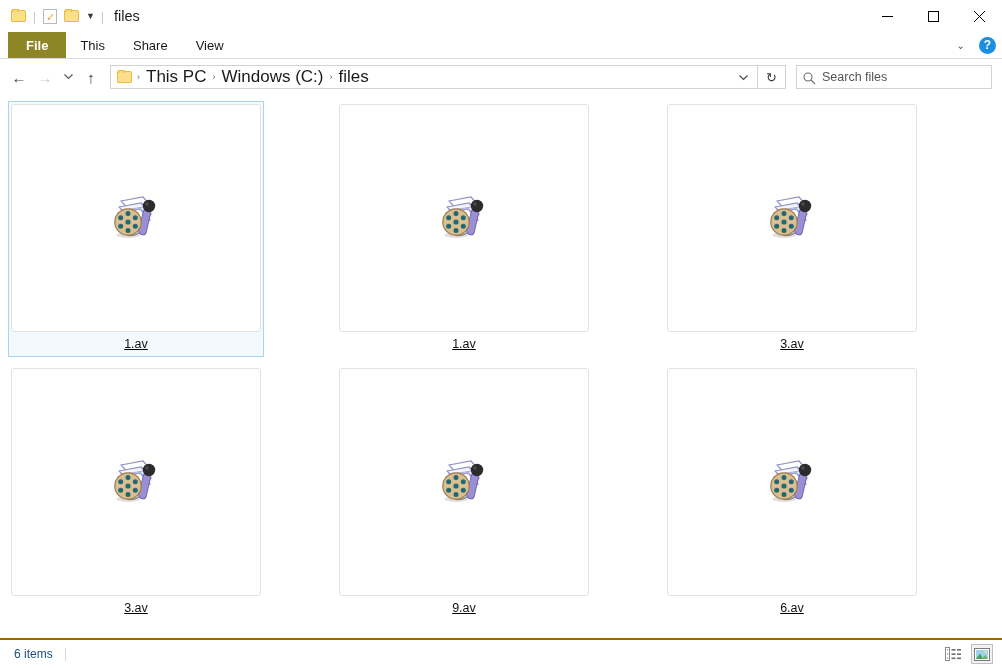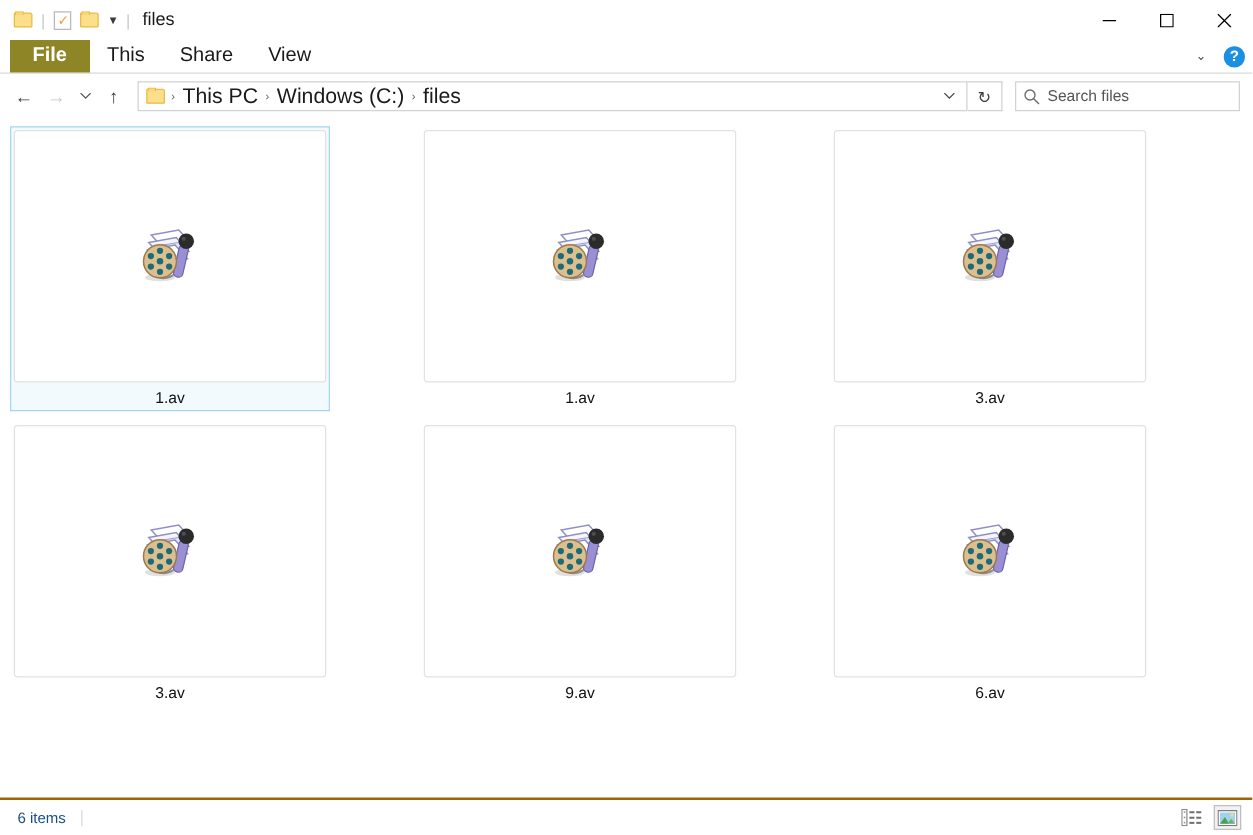--- a/index.html
+++ b/index.html
@@ -129,21 +129,21 @@
     display: flex;
     align-items: stretch;
     background: #ffffff;
     border-bottom: 1px solid #dadada;
     position: relative;
   }
   .tab {
     display: flex;
     align-items: center;
     justify-content: center;
-    font-size: 16px;
+    font-size: 13px;
     color: #1a1a1a;
     padding: 0 14px;
     min-width: 34px;
     user-select: none;
     box-sizing: border-box;
   }
   .tab.file {
     background: #8e8526;
     color: #ffffff;
     font-weight: bold;
@@ -243,21 +243,21 @@
     border-left: none;
     display: flex;
     align-items: center;
     justify-content: center;
     font-size: 13px;
     color: #3c3c3c;
     box-sizing: border-box;
     background: #fff;
   }
   .searchbox {
-    width: 180px;
+    width: 196px;
     height: 24px;
     border: 1px solid #d2d2d2;
     margin-left: 10px;
     display: flex;
     align-items: center;
     padding: 0 6px;
     box-sizing: border-box;
     background: #fff;
     gap: 7px;
   }
@@ -281,28 +281,29 @@
     position: relative;
   }
   .grid {
     display: flex;
     flex-wrap: wrap;
     align-content: flex-start;
     gap: 0px;
   }
   .tile {
     width: 256px;
-    height: 228px;
+    height: 256px;
     margin: 0 72px 8px 0;
     padding: 2px;
     box-sizing: border-box;
     border: 1px solid transparent;
     display: flex;
     flex-direction: column;
     align-items: center;
+    text-decoration: underline;
   }
   .tile.selected {
     border: 1px solid #a5d6f0;
     background: #f2fafd;
   }
   .thumb {
     width: 100%;
     height: 228px;
     border: 1px solid #e2e2e2;
     border-radius: 3px;

